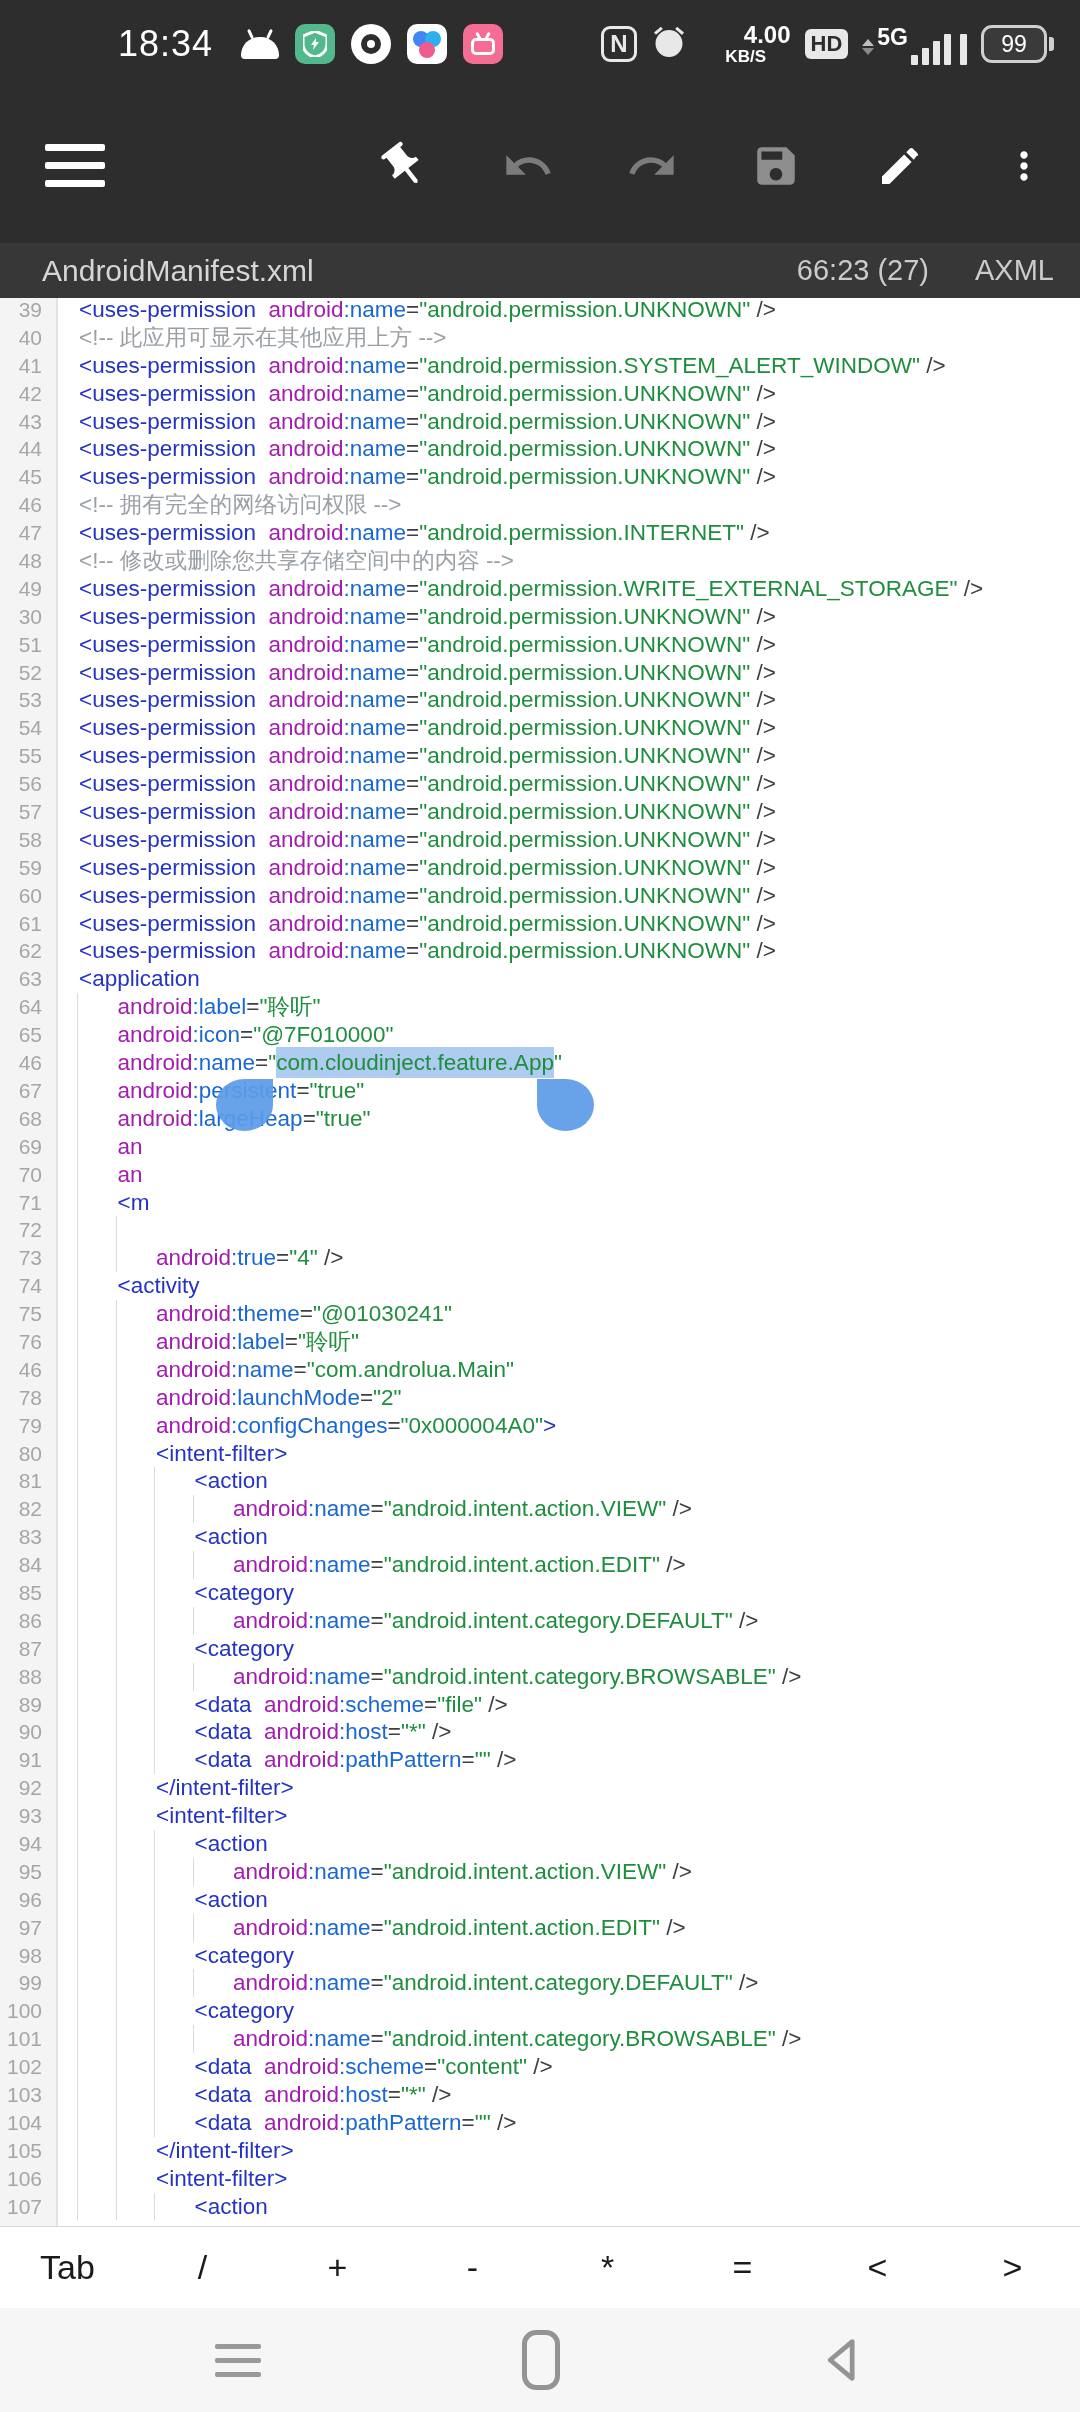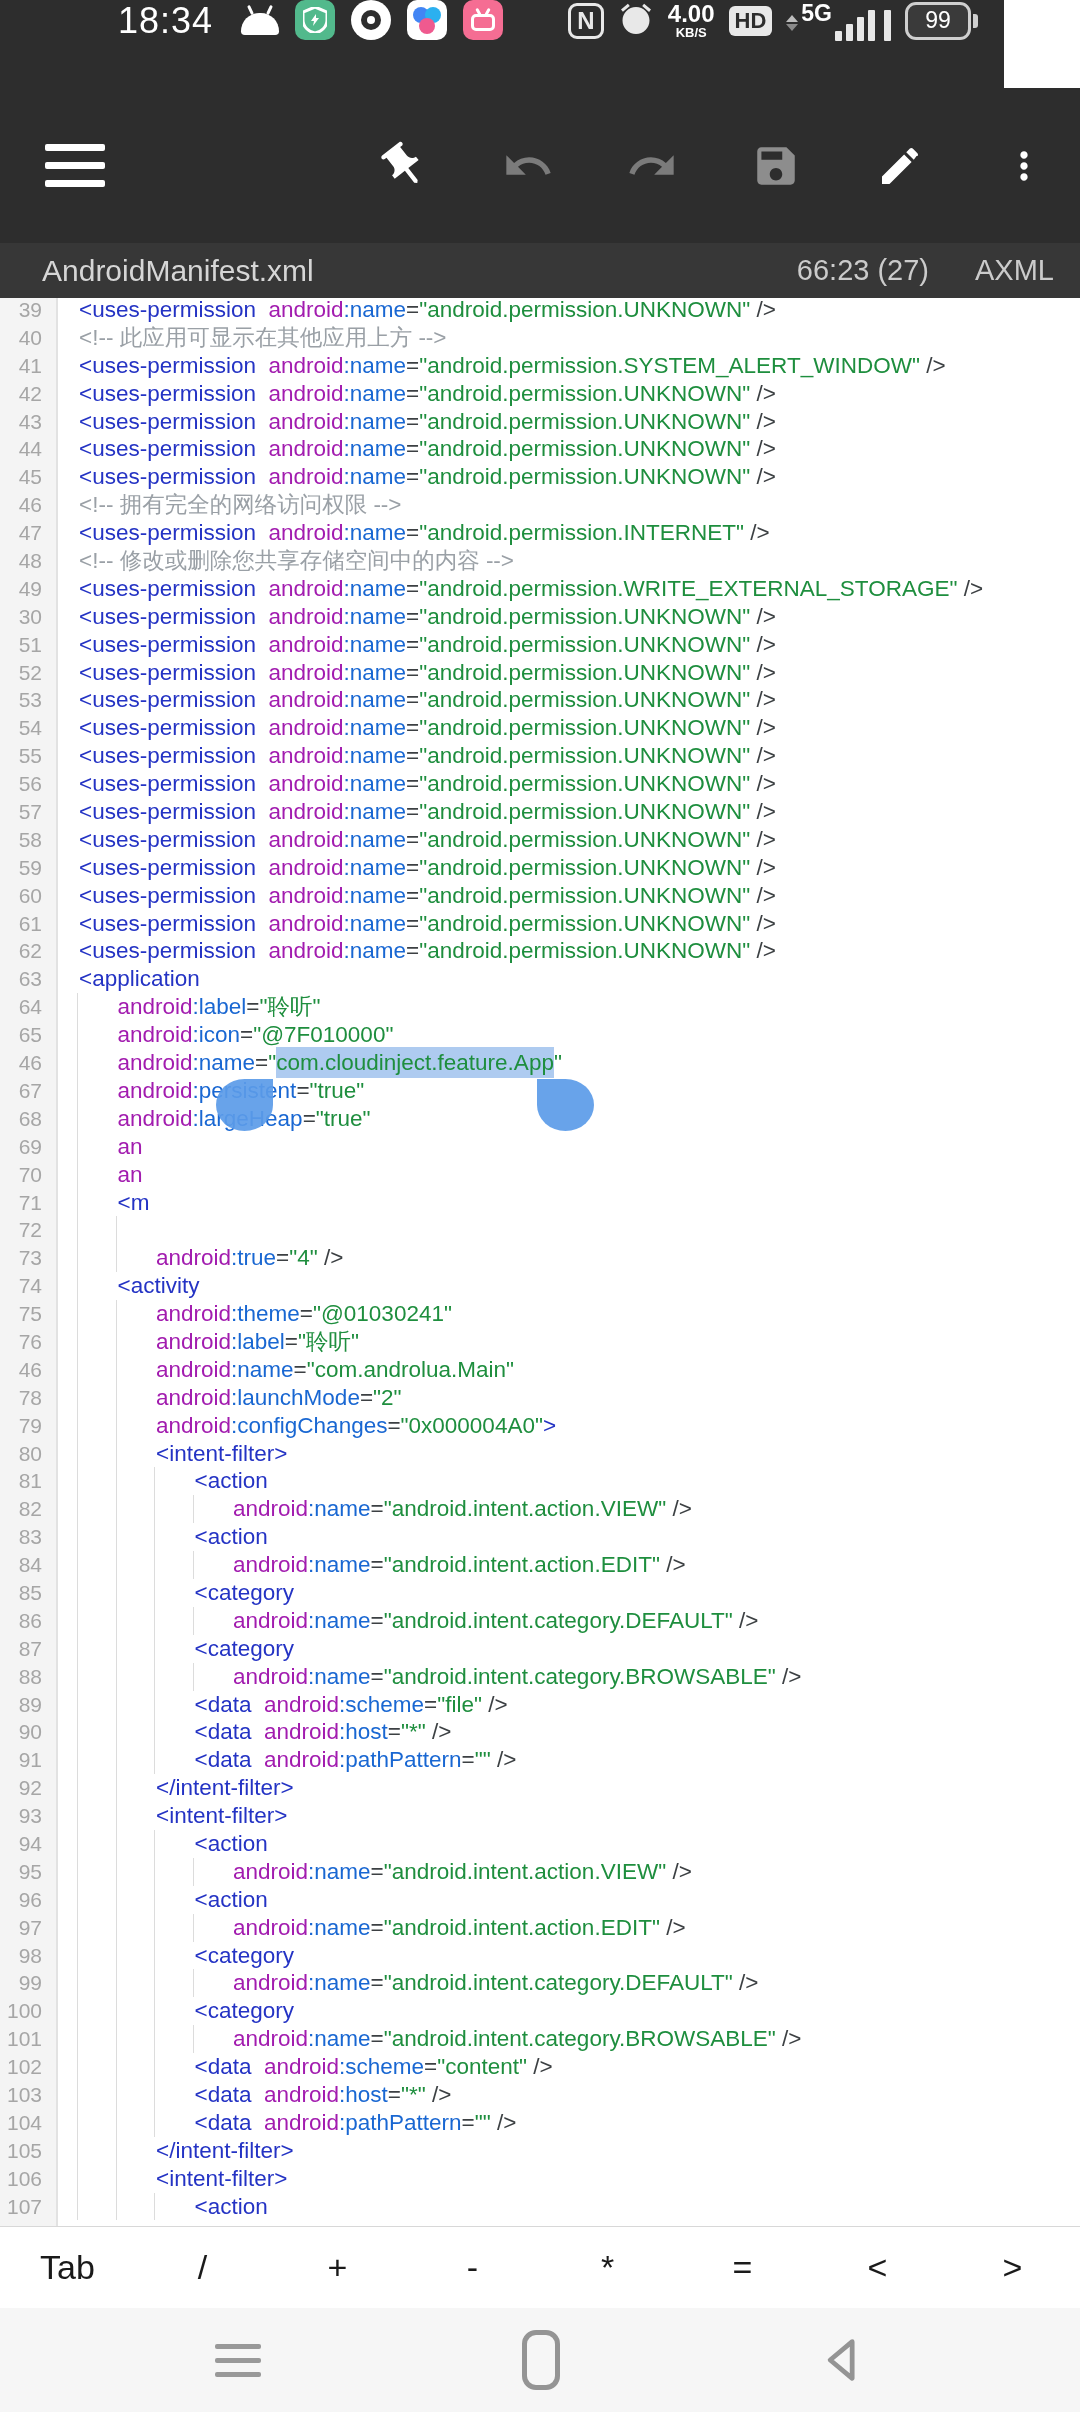--- a/index.html
+++ b/index.html
@@ -3,22 +3,22 @@
 <meta charset="utf-8">
 <style>
   * { margin:0; padding:0; box-sizing:border-box; }
   html,body { background:#000; }
   #screen {
     position:relative; width:1080px; height:2412px; overflow:hidden;
     background:#ffffff; font-family:"Liberation Sans", sans-serif;
   }
   
   .statusbar {
-    position:absolute; left:0; top:0; width:1004px; height:88px;
-    background:#2d2d2d; display:flex; align-items:flex-start; color:#fff;
+    position:absolute; left:0; top:0; width:1080px; height:88px;
+    background:#2d2d2d; display:flex; align-items:center; color:#fff;
   }
   .sb-time { font-size:36px; margin-left:118px; letter-spacing:1px; }
   .sb-apps { display:flex; align-items:center; gap:16px; margin-left:28px; }
   .appicon { width:40px; height:40px; border-radius:10px; display:flex; align-items:center; justify-content:center; }
   .droid-head { width:38px; height:22px; background:#fff; border-radius:19px 19px 4px 4px; position:relative; margin-top:8px; }
   .droid-head:before, .droid-head:after {
     content:""; position:absolute; top:-8px; width:3px; height:10px; background:#fff; border-radius:2px;
   }
   .droid-head:before { left:8px; transform:rotate(-25deg); }
   .droid-head:after { right:8px; transform:rotate(25deg); }
@@ -30,21 +30,21 @@
   .tri-dot { position:absolute; width:16px; height:16px; border-radius:50%; }
   .icon-pink { background:#f56d93; }
   .tv { width:24px; height:17px; border:3px solid #fff; border-radius:5px; position:relative; margin-top:5px; }
   .tv:before, .tv:after { content:""; position:absolute; top:-9px; width:3px; height:8px; background:#fff; border-radius:2px; }
   .tv:before { left:3px; transform:rotate(-30deg); }
   .tv:after { right:3px; transform:rotate(30deg); }
   .sb-right { margin-left:auto; margin-right:26px; display:flex; align-items:center; gap:14px; }
   .nfc { width:36px; height:36px; border:3px solid #e8e8e8; border-radius:9px; color:#e8e8e8;
          font-size:24px; font-weight:bold; display:flex; align-items:center; justify-content:center; }
   .traffic { text-align:center; line-height:1.05; font-weight:bold; }
-  .traffic .v { font-size:24px; } .traffic .u { font-size:13px; }
+  .traffic .v { font-size:24px;margin-left:43px; } .traffic .u { font-size:17px; }
   .hd-badge { background:#e8e8e8; color:#2d2d2d; font-weight:bold; font-size:22px;
               border-radius:6px; padding:2px 6px; }
   .net { display:flex; align-items:flex-end; gap:3px; }
   .net-arrows { display:flex; flex-direction:column; gap:2px; margin-bottom:10px; }
   .net-arrows i { width:0; height:0; border-left:6px solid transparent; border-right:6px solid transparent; }
   .arr-up { border-bottom:7px solid #bdbdbd; }
   .arr-dn { border-top:7px solid #8a8a8a; }
   .g5 { font-size:23px; font-weight:bold; margin-bottom:14px; }
   .bars { display:flex; align-items:flex-end; gap:4px; }
   .bars i { width:7px; background:#e8e8e8; border-radius:1px; display:block; }

